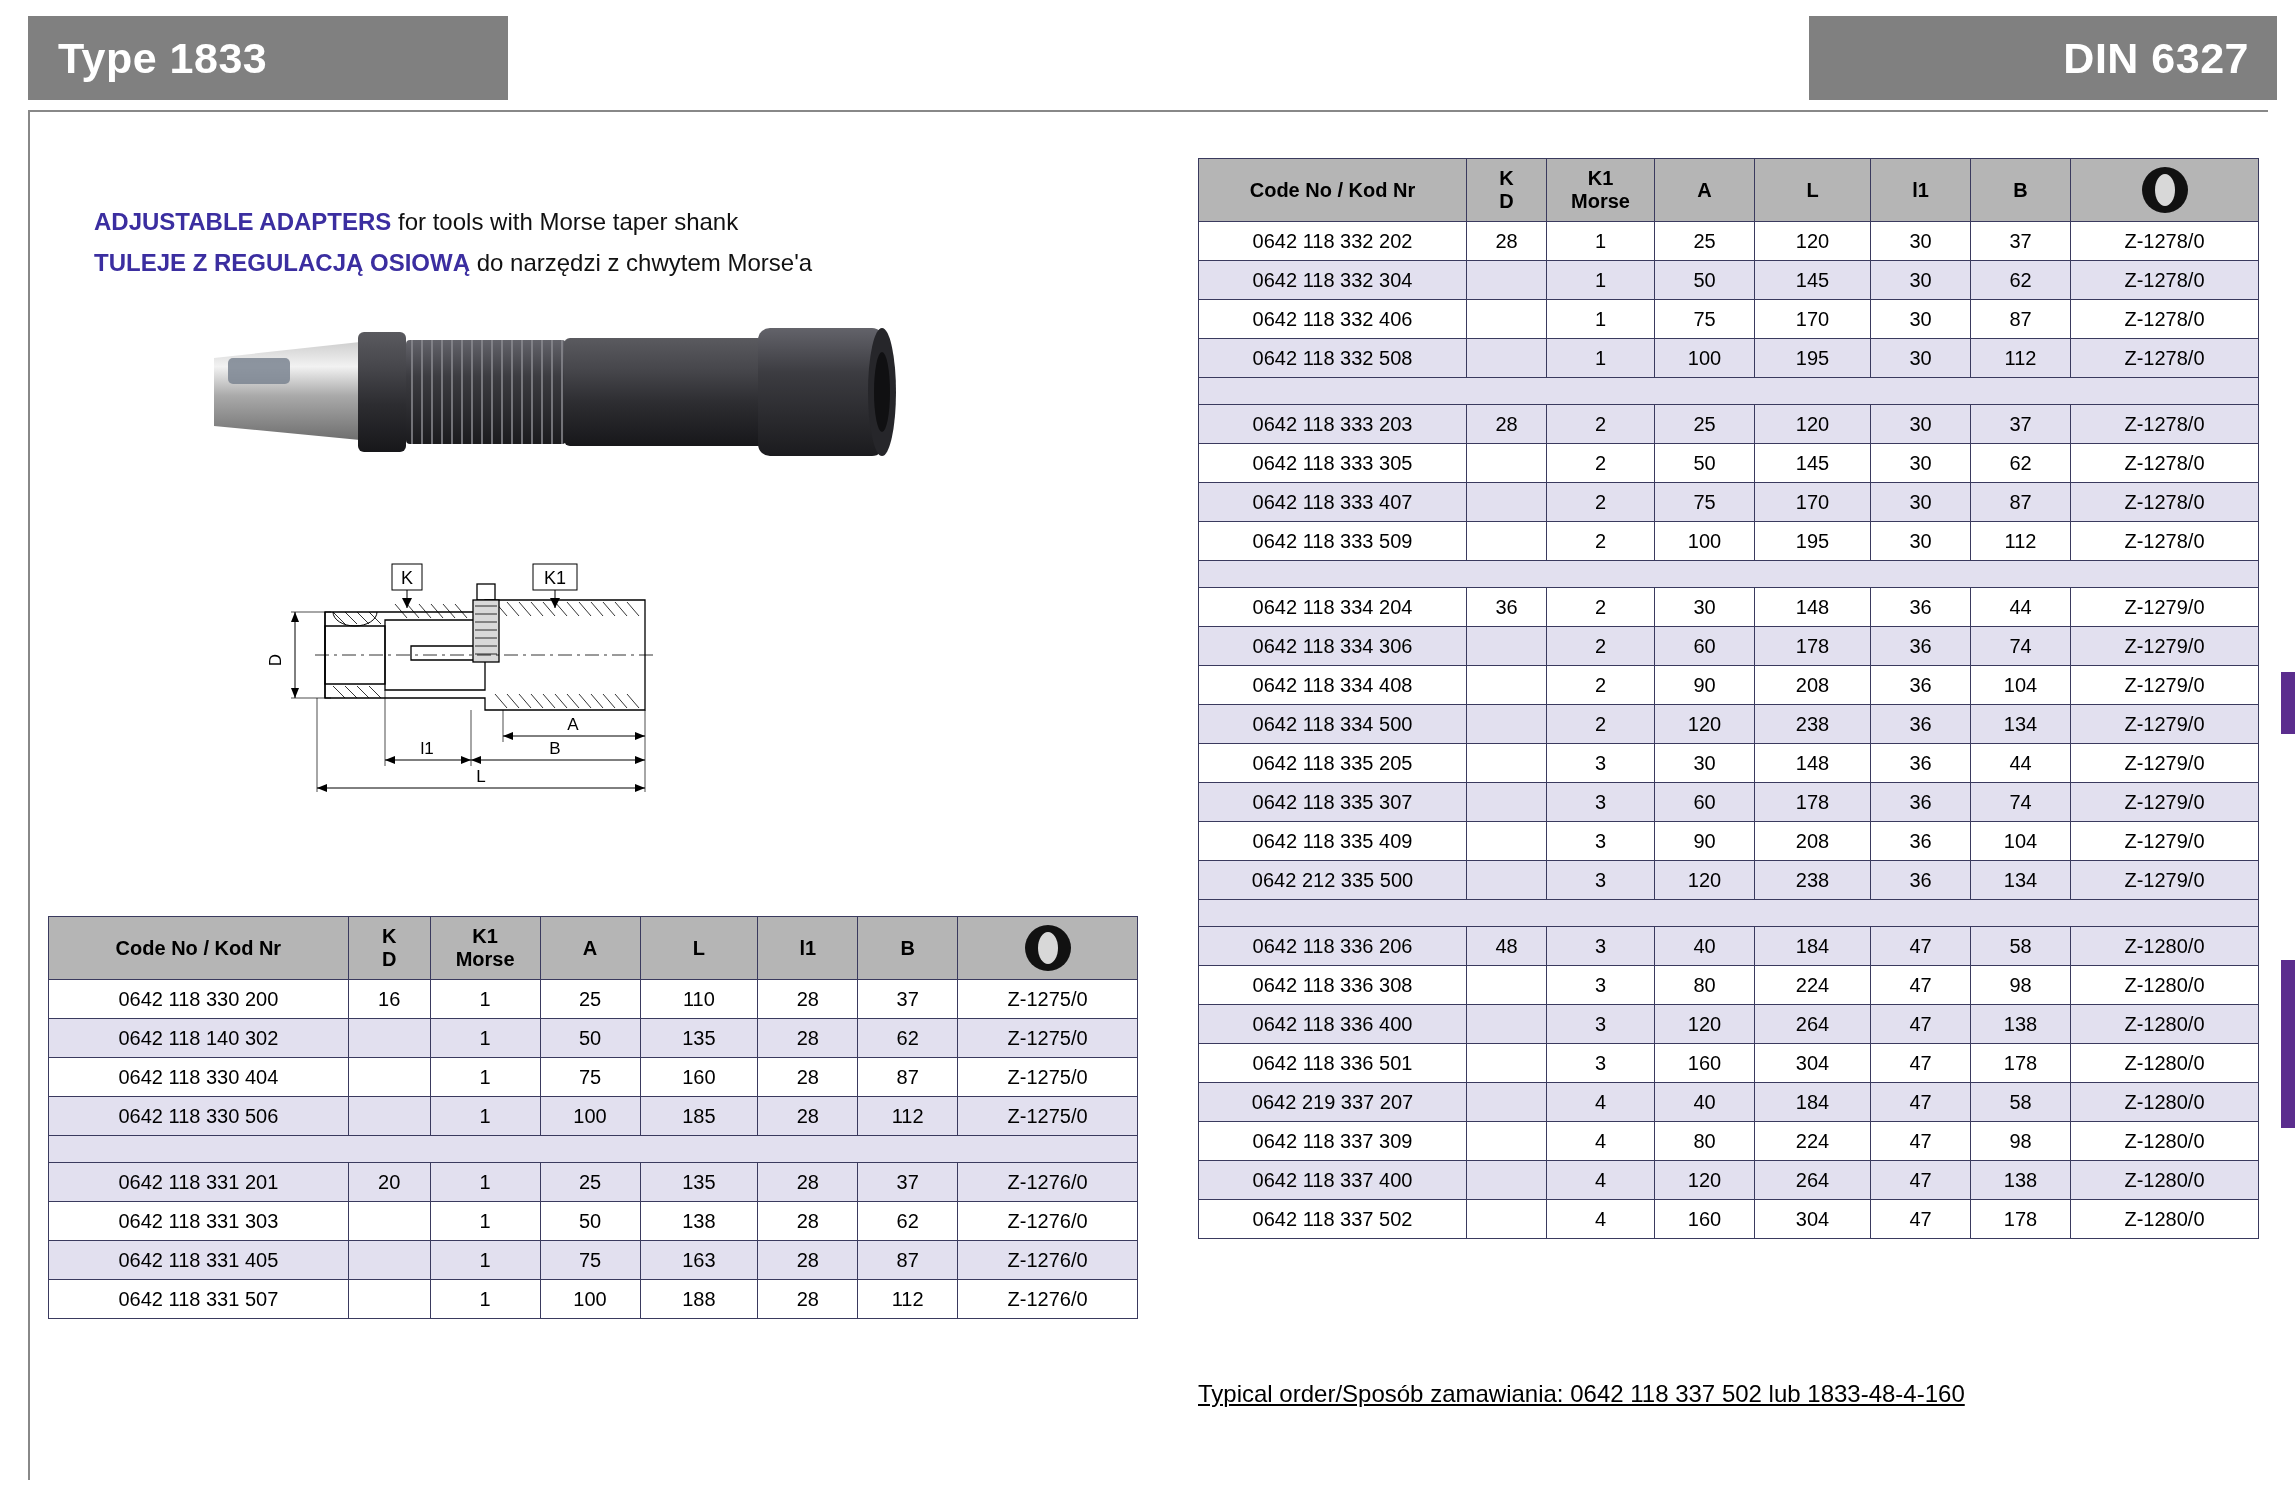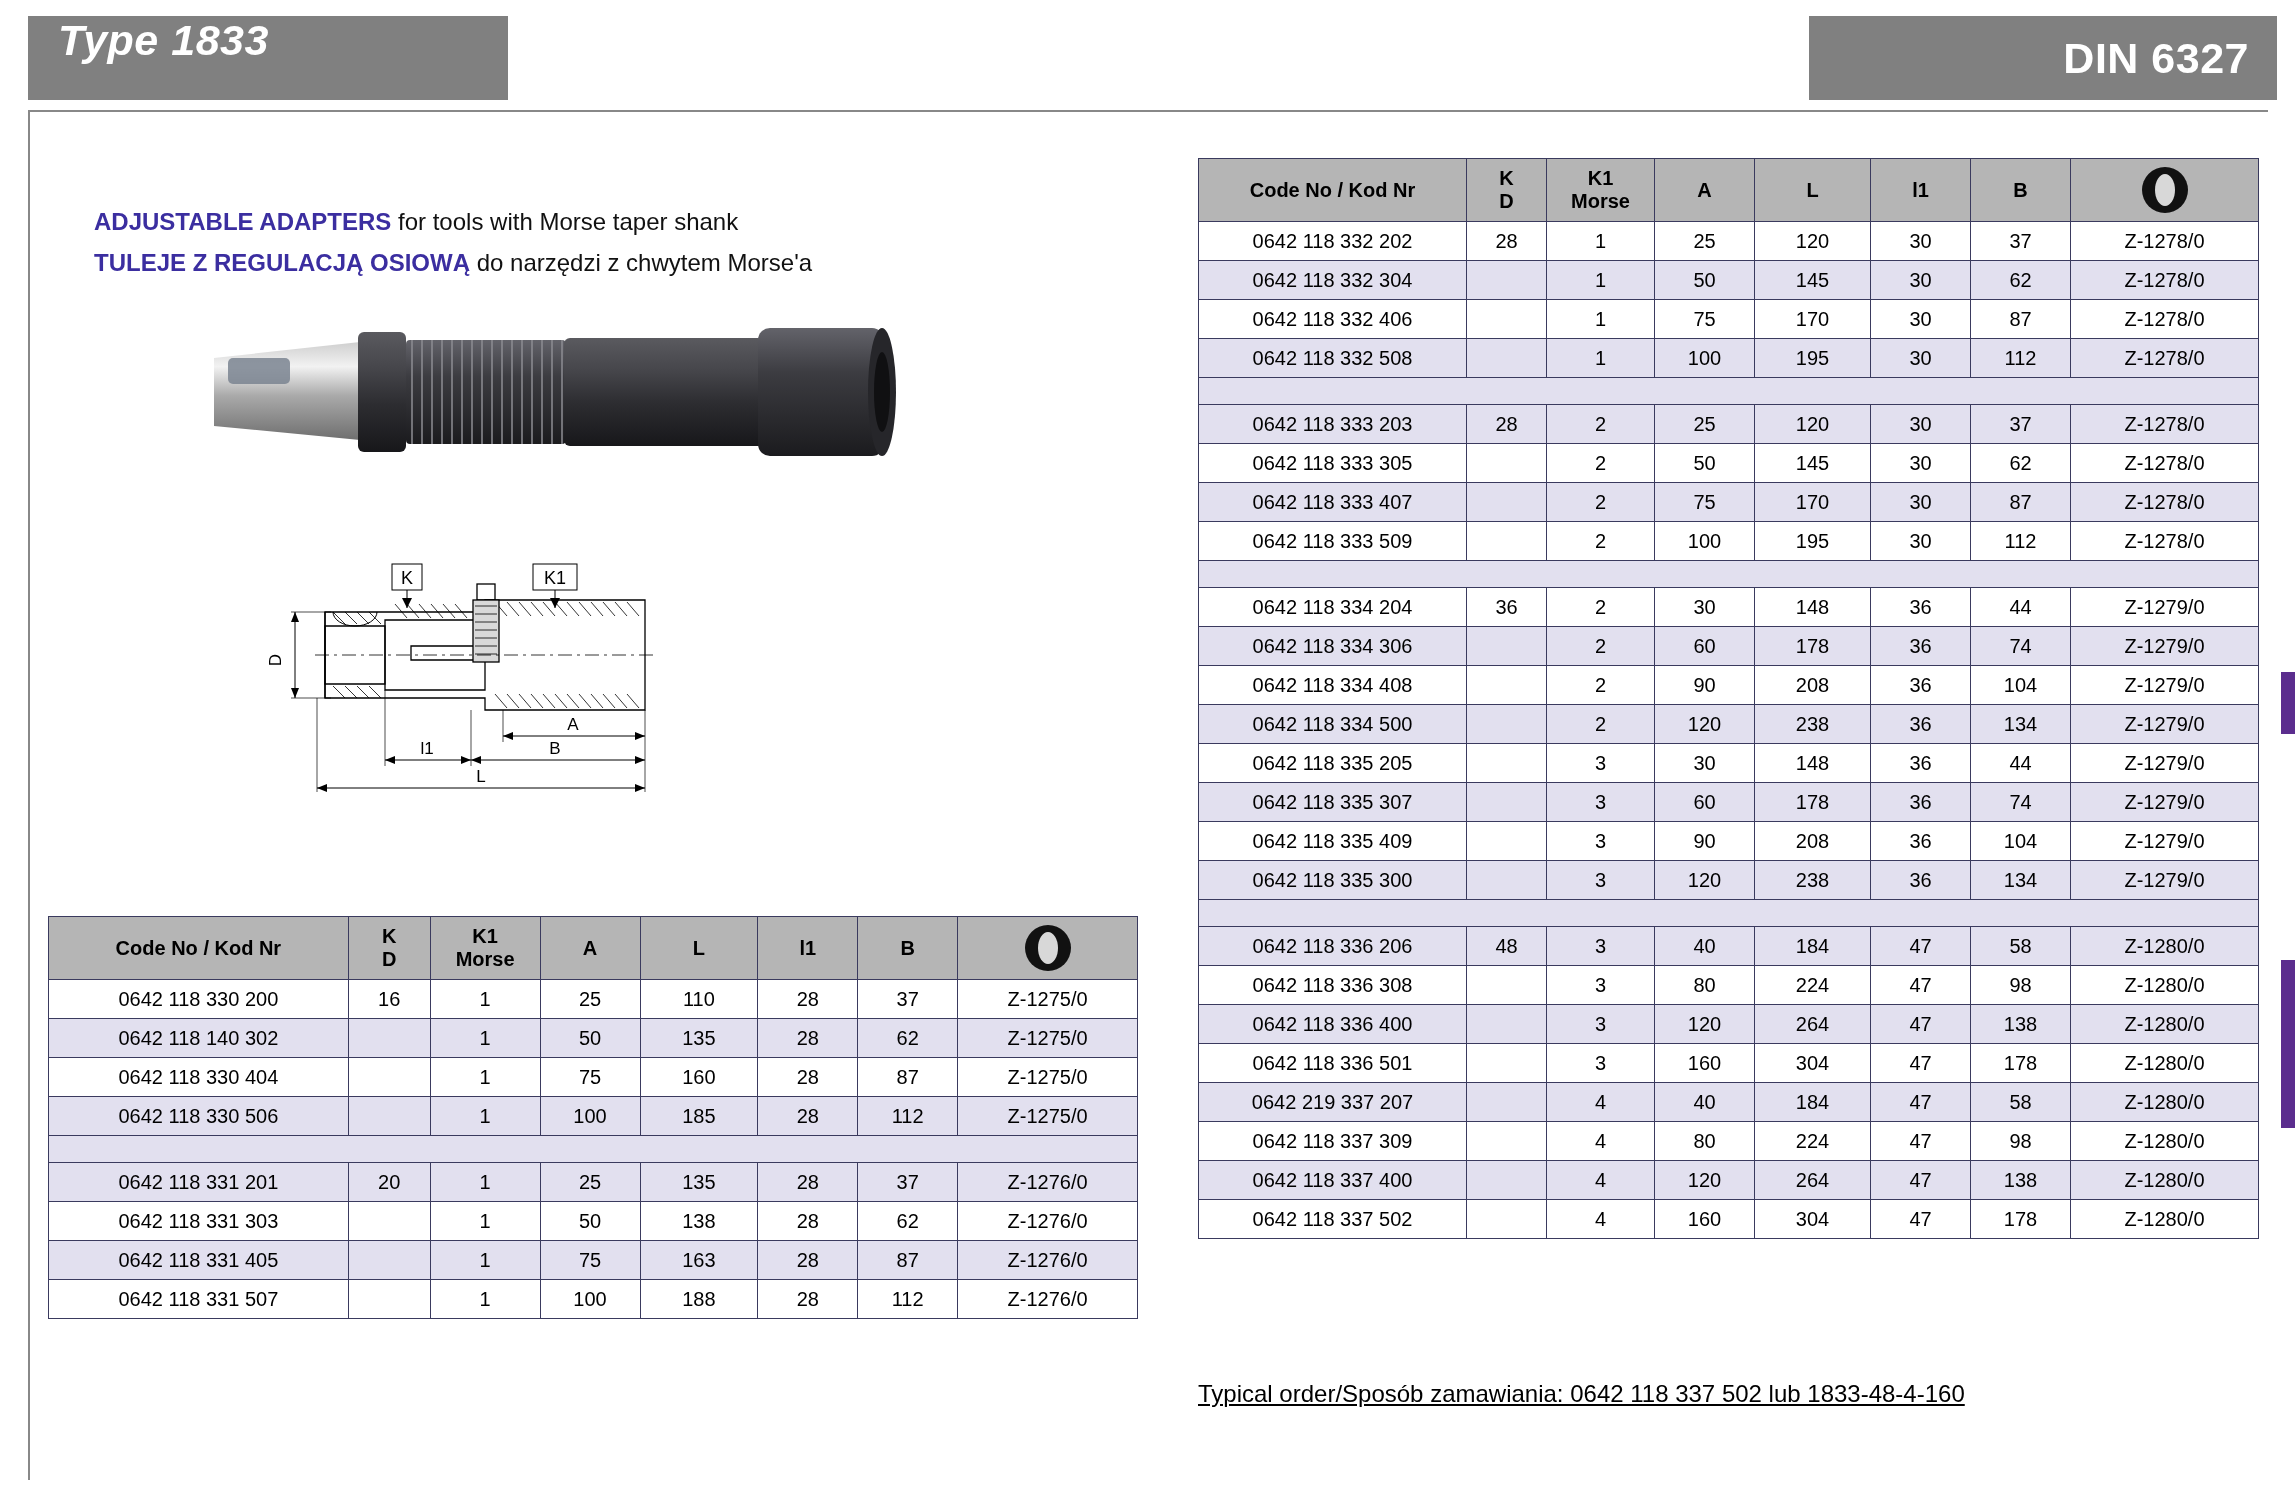--- a/index.html
+++ b/index.html
@@ -15,21 +15,21 @@
     position: relative;
     overflow: hidden;
   }
 
   
   .hdr-left {
     position: absolute;
     left: 28px; top: 16px;
     width: 480px; height: 84px;
     background: #808080;
-    display: flex; align-items: flex-start; font-style: italic;
+    display: flex; align-items: center;
   }
   .hdr-left span {
     color: #ffffff;
     font-size: 43px;
     font-weight: bold;
     padding-left: 30px;
     letter-spacing: 0.5px;
   }
   .hdr-right {
     position: absolute;
@@ -657,21 +657,21 @@
           <td class="codecol">0642 118 335 409</td>
           <td></td>
           <td>3</td>
           <td>90</td>
           <td>208</td>
           <td>36</td>
           <td>104</td>
           <td>Z-1279/0</td>
         </tr>
         <tr>
-          <td class="codecol">0642 118 335 300</td>
+          <td class="codecol">0642 212 335 500</td>
           <td></td>
           <td>3</td>
           <td>120</td>
           <td>238</td>
           <td>36</td>
           <td>134</td>
           <td>Z-1279/0</td>
         </tr>
         <tr class="spacer">
           <td colspan="8"></td>

